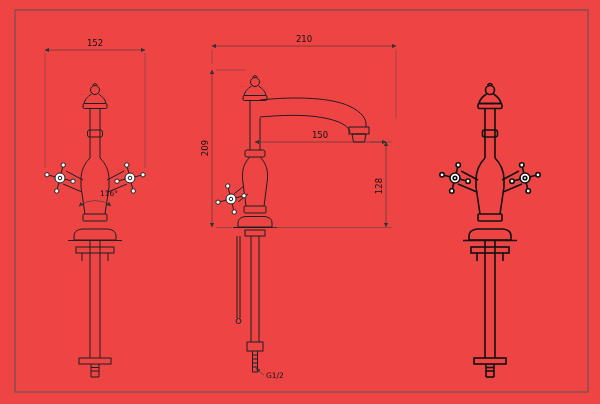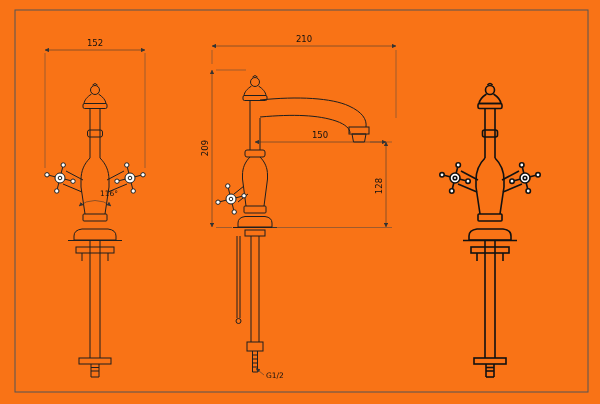--- a/index.html
+++ b/index.html
@@ -1,17 +1,17 @@
 <!DOCTYPE html>
 <html><head>
 <meta charset="utf-8">
 <style>
   html,body{margin:0;padding:0;background:#ffffff;}
   .sheet{
-    width:600px;height:404px;position:relative;background:#f97316;
+    width:600px;height:404px;position:relative;background:#ef4444;
     font-family:"DejaVu Sans", sans-serif;
   }
   svg{display:block;}
   svg text{
     font-family:"DejaVu Sans", sans-serif;
     fill:#111;
   }
   .dimtxt{font-size:8.5px;}
   .smalltxt{font-size:7.5px;}
   .dim{stroke:#333;stroke-width:0.55;fill:none;}

